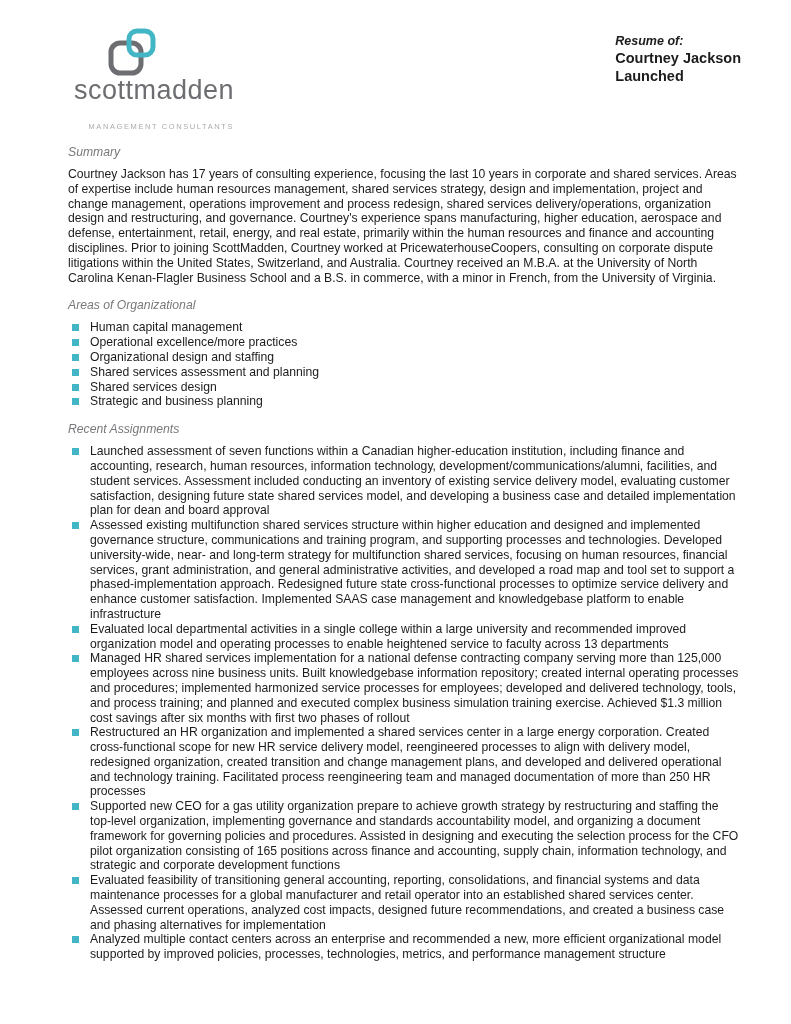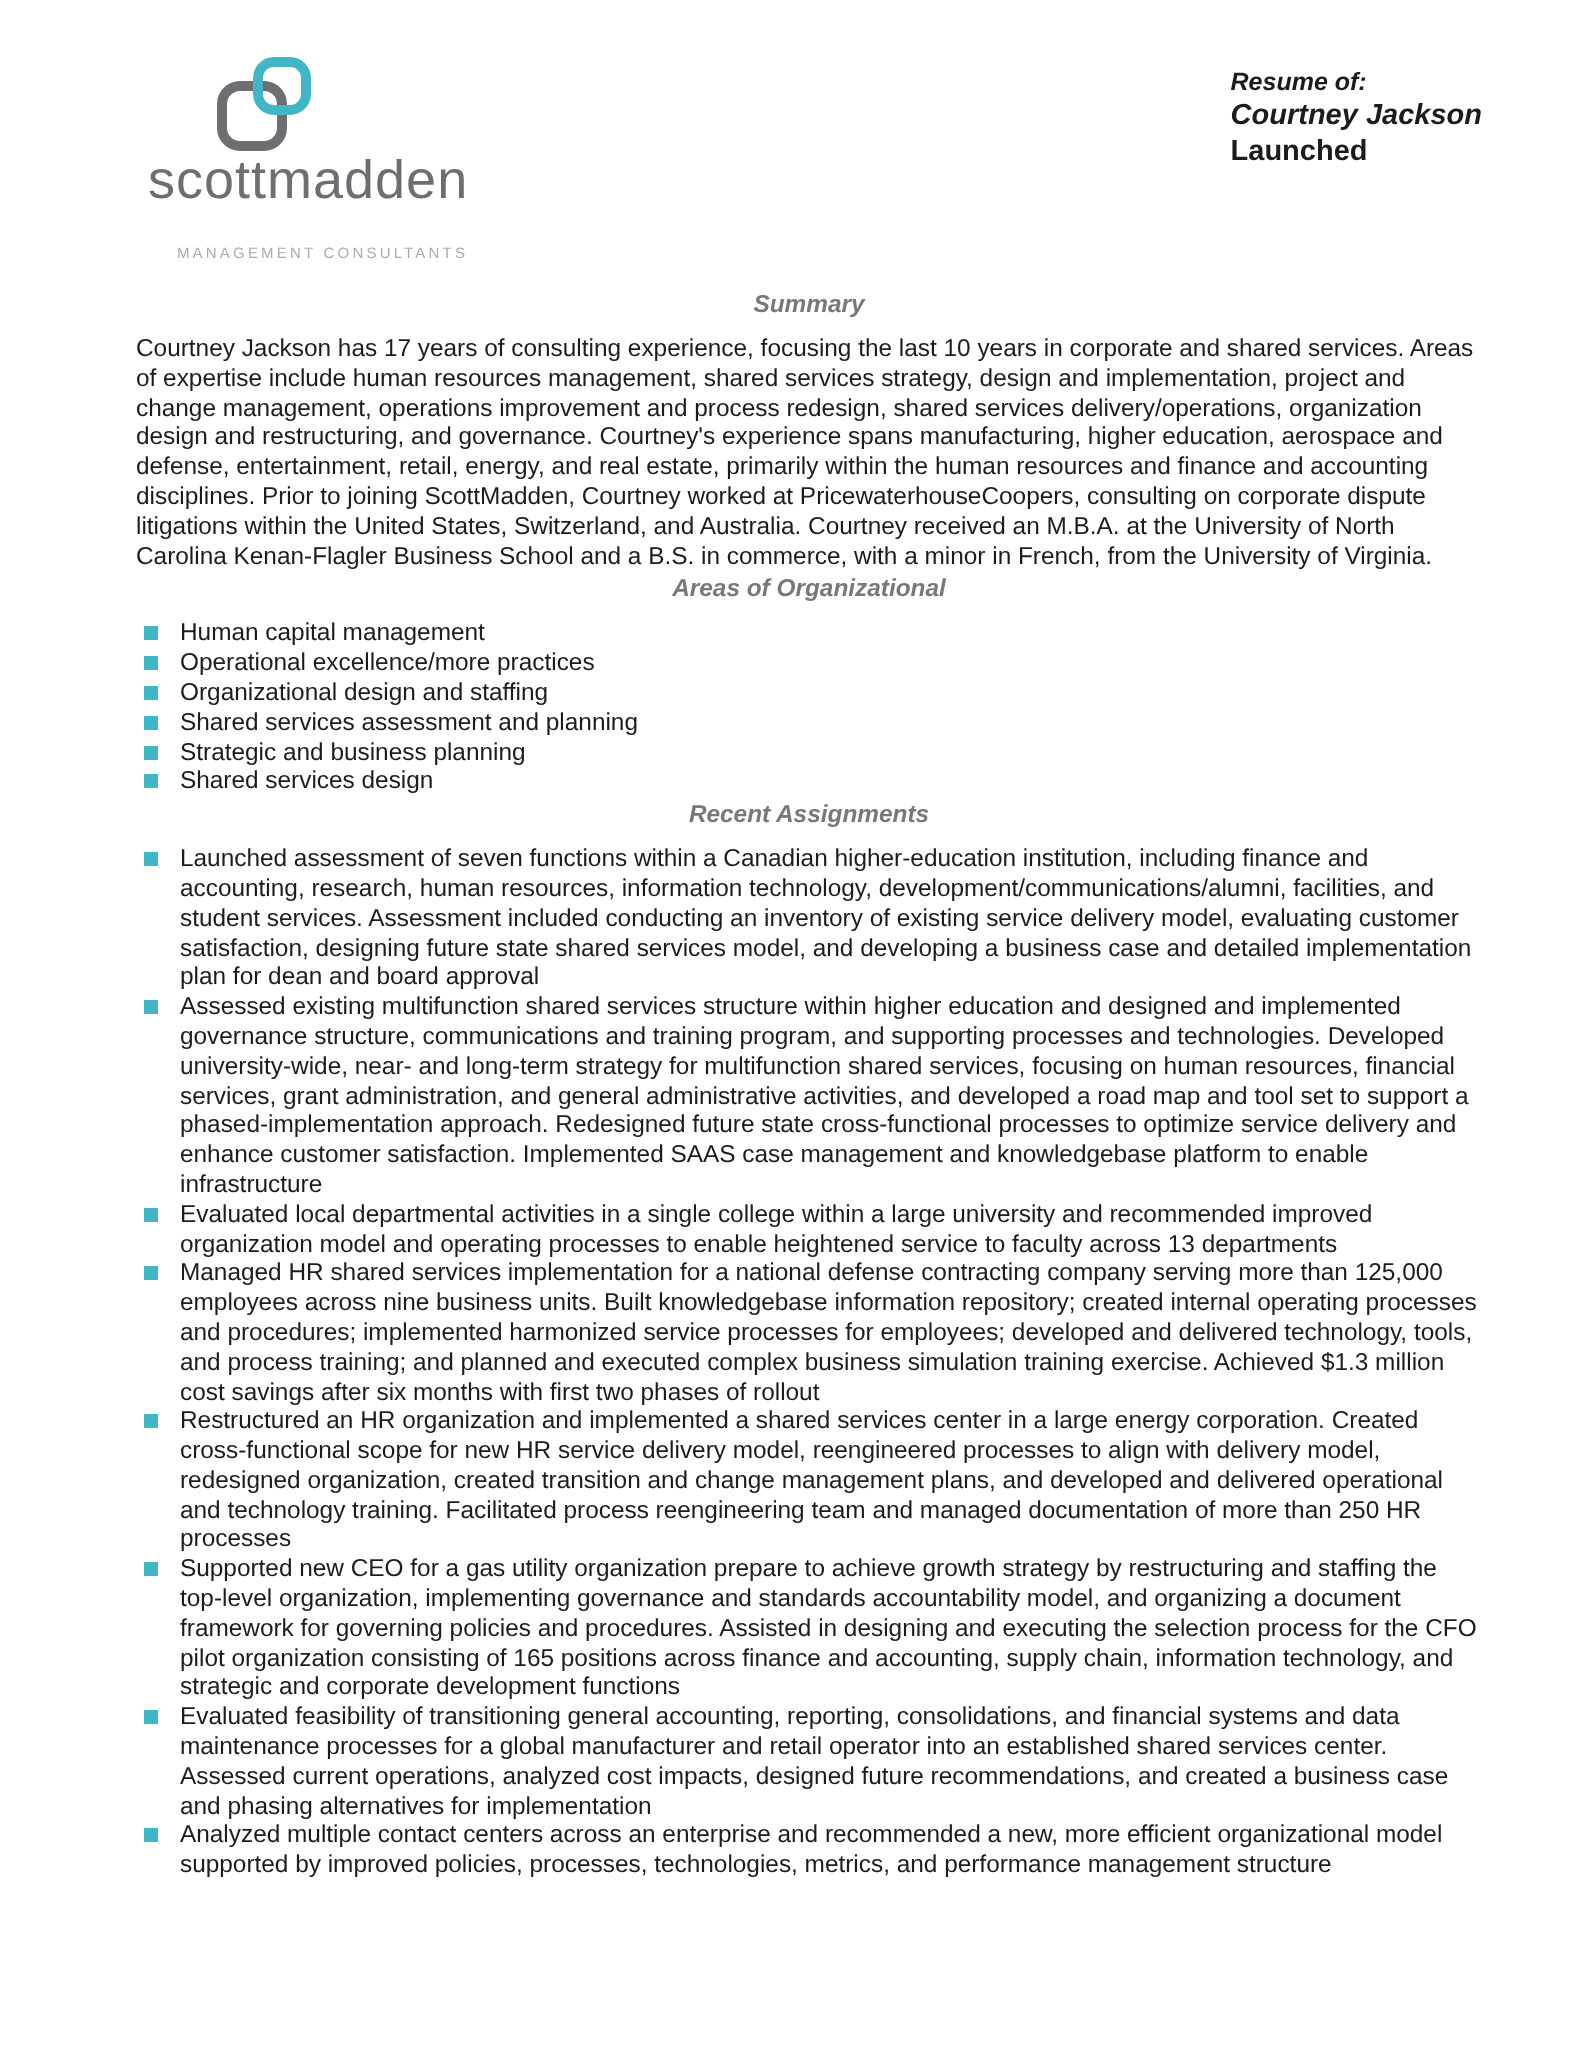--- a/index.html
+++ b/index.html
@@ -52,36 +52,34 @@
   .resume-of {
     font-size: 12.5px;
     font-weight: bold;
     font-style: italic;
     line-height: 16px;
   }
   .person-name {
     font-size: 14.5px;
     font-weight: bold;
     line-height: 18px;
-    font-style: italic;
   }
   .person-title {
     font-size: 14.5px;
     font-weight: bold;
     line-height: 18px;
   }
   
   .section-heading {
     color: var(--heading_gray);
     font-size: 12.2px;
-    font-weight: bold;
+    font-weight: normal;
     font-style: italic;
-    margin-top: 2px;
+    margin-top: 13px;
     margin-bottom: 8px;
-    text-align: center;
   }
   .body-text {
     font-size: 12.2px;
     line-height: 14.8px;
     max-width: 676px;
   }
   ul.bullet-list {
     list-style: none;
     max-width: 676px;
   }
@@ -146,26 +144,26 @@
           <span class="item-text">Organizational design and staffing</span>
         </li>
 
         <li>
           <span class="bullet-square"></span>
           <span class="item-text">Shared services assessment and planning</span>
         </li>
 
         <li>
           <span class="bullet-square"></span>
+          <span class="item-text">Shared services design</span>
+        </li>
+
+        <li>
+          <span class="bullet-square"></span>
           <span class="item-text">Strategic and business planning</span>
-        </li>
-
-        <li>
-          <span class="bullet-square"></span>
-          <span class="item-text">Shared services design</span>
         </li>
       </ul>
   </div>
 
   <div class="section">
     <div class="section-heading">Recent Assignments</div>
     <ul class="bullet-list">
 
         <li>
           <span class="bullet-square"></span>

